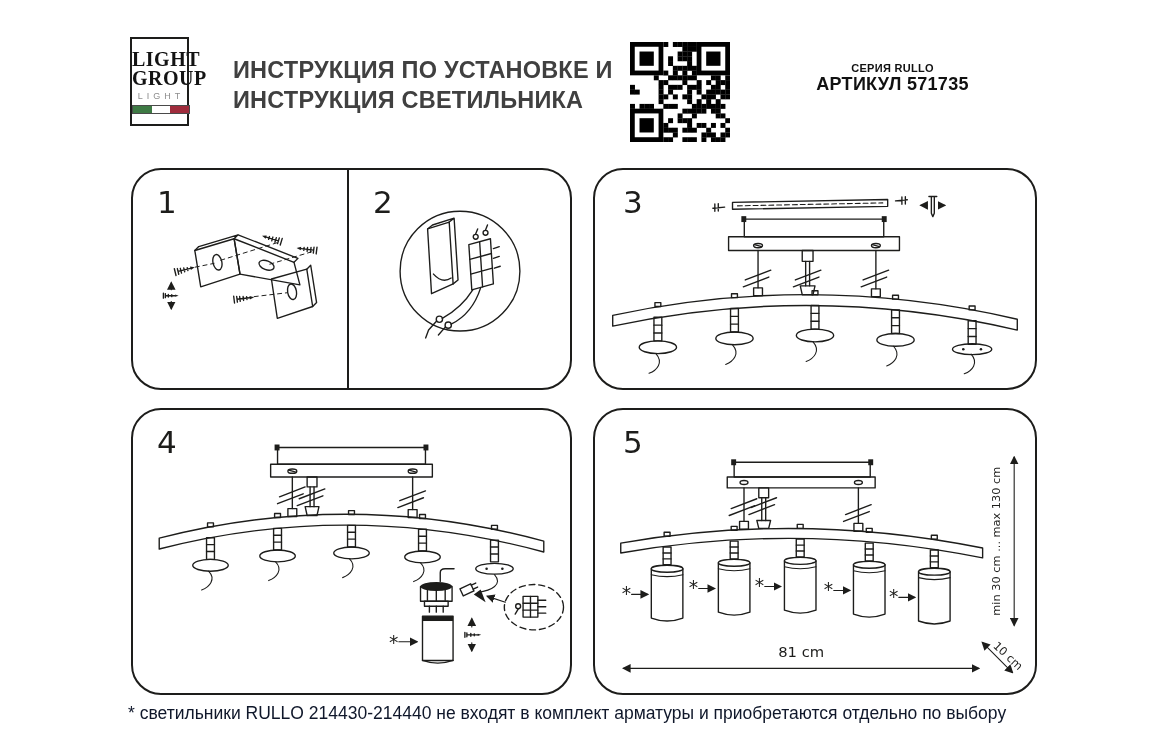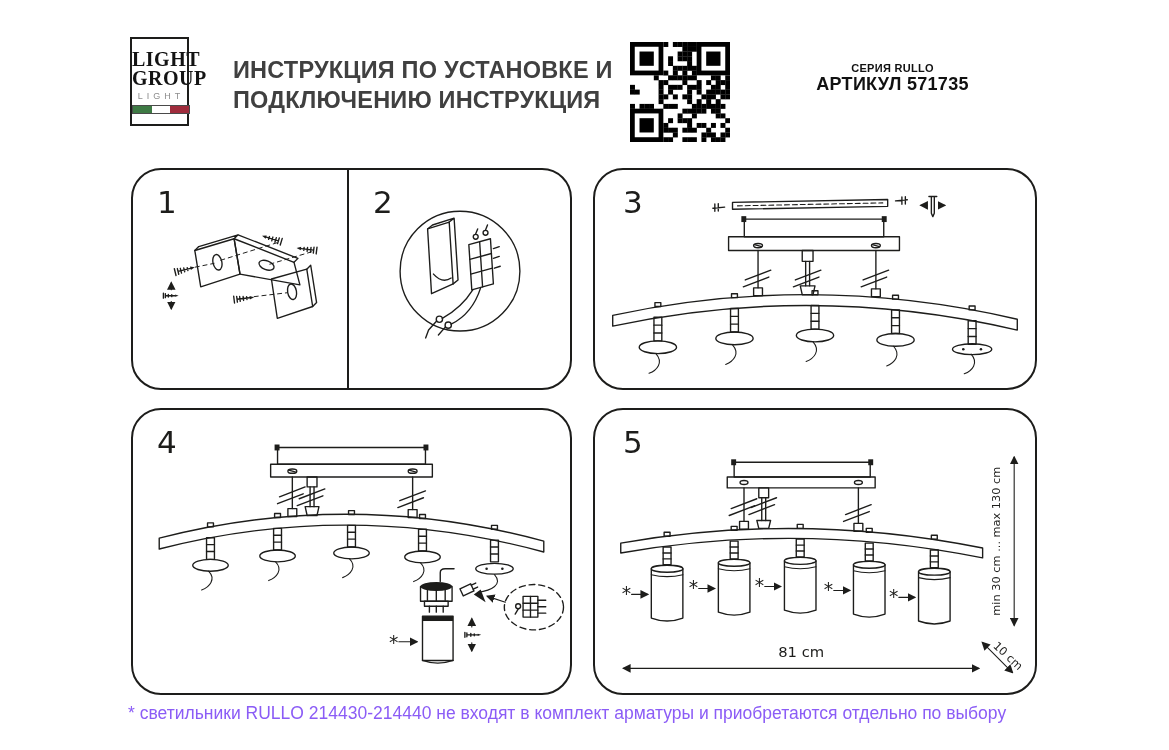--- a/index.html
+++ b/index.html
@@ -30,41 +30,41 @@
   .stepnum{position:absolute;font-family:"DejaVu Sans",sans-serif;font-size:31px;color:#1d1d1b;}
   .diagram{position:absolute;left:0;top:0;}
   svg{display:block;}
   .s{fill:none;stroke:#1d1d1b;stroke-width:1.4;stroke-linecap:round;stroke-linejoin:round;}
   .thin{stroke-width:1.1;}
   .f{fill:#1d1d1b;stroke:none;}
   .dash{stroke-dasharray:5 3;}
   .dashl{fill:none;stroke:#1d1d1b;stroke-width:1;stroke-dasharray:5 3;}
   .dash2{stroke-dasharray:6 4;}
   .t{fill:#1d1d1b;font-family:"DejaVu Sans","Liberation Sans",sans-serif;stroke:none;}
-  .footer{position:absolute;left:128px;top:703px;font-size:17.5px;color:#8b5cf6;}
+  .footer{position:absolute;left:128px;top:703px;font-size:17.5px;color:#0f172a;}
 </style>
 </head>
 <body>
 
 <div class="page">
 
   <div class="logo">
     <div class="logo-word first">LIGHT</div>
     <div class="logo-word">GROUP</div>
     <div class="logo-group">LIGHT</div>
     <div class="flag">
       <span style="background: rgb(62, 122, 68);"></span>
       <span style="background:#fff"></span>
       <span style="background: rgb(160, 44, 60);"></span>
     </div>
   </div>
 
   <div class="title">
     <div>ИНСТРУКЦИЯ ПО УСТАНОВКЕ И</div>
-    <div>ПОДКЛЮЧЕНИЮ ИНСТРУКЦИЯ</div>
+    <div>ИНСТРУКЦИЯ СВЕТИЛЬНИКА</div>
   </div>
 
   <svg class="qr" viewBox="0 0 100 100">
       <rect x="33.333333333333336" y="0" width="4.961904761904762" height="4.961904761904762" fill="#000"></rect>
       <rect x="42.857142857142854" y="0" width="4.961904761904762" height="4.961904761904762" fill="#000"></rect>
       <rect x="47.61904761904762" y="0" width="4.961904761904762" height="4.961904761904762" fill="#000"></rect>
       <rect x="52.38095238095238" y="0" width="4.961904761904762" height="4.961904761904762" fill="#000"></rect>
       <rect x="57.14285714285714" y="0" width="4.961904761904762" height="4.961904761904762" fill="#000"></rect>
       <rect x="61.904761904761905" y="0" width="4.961904761904762" height="4.961904761904762" fill="#000"></rect>
       <rect x="52.38095238095238" y="4.761904761904762" width="4.961904761904762" height="4.961904761904762" fill="#000"></rect>

